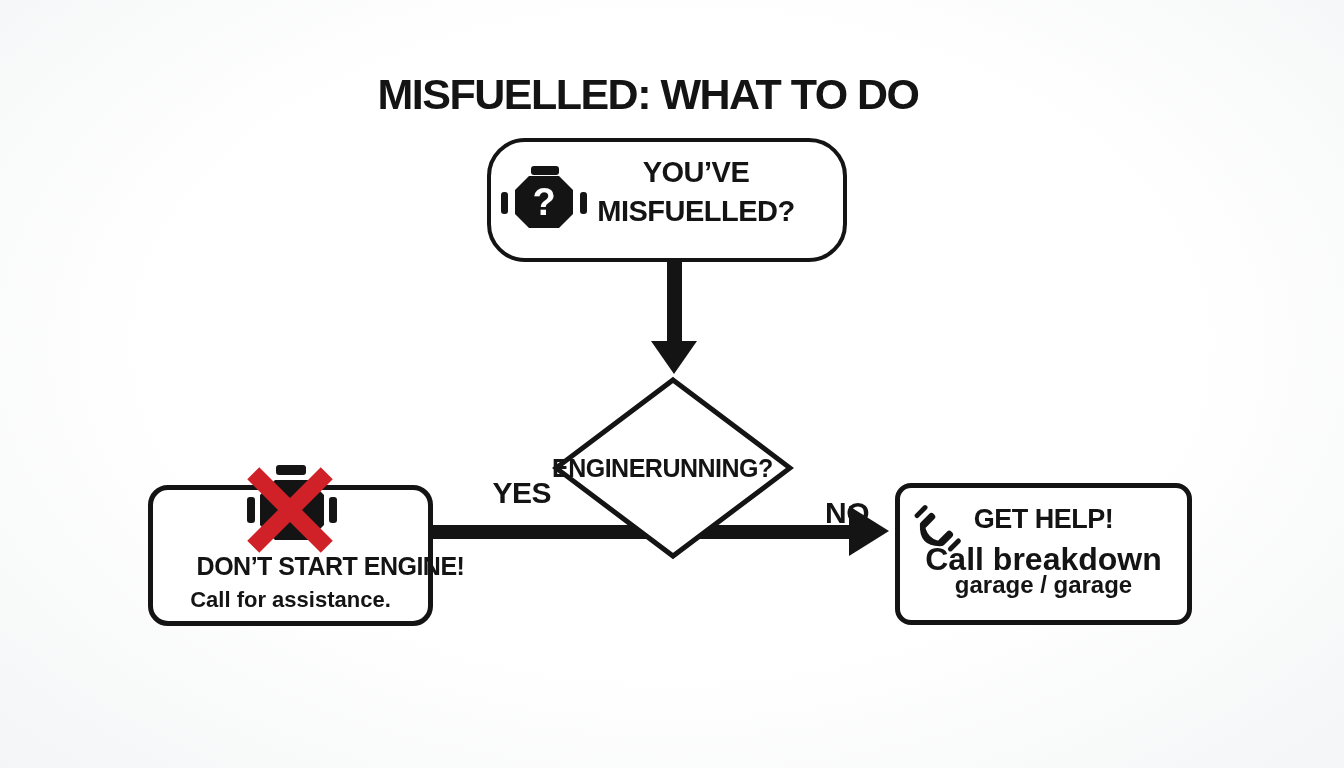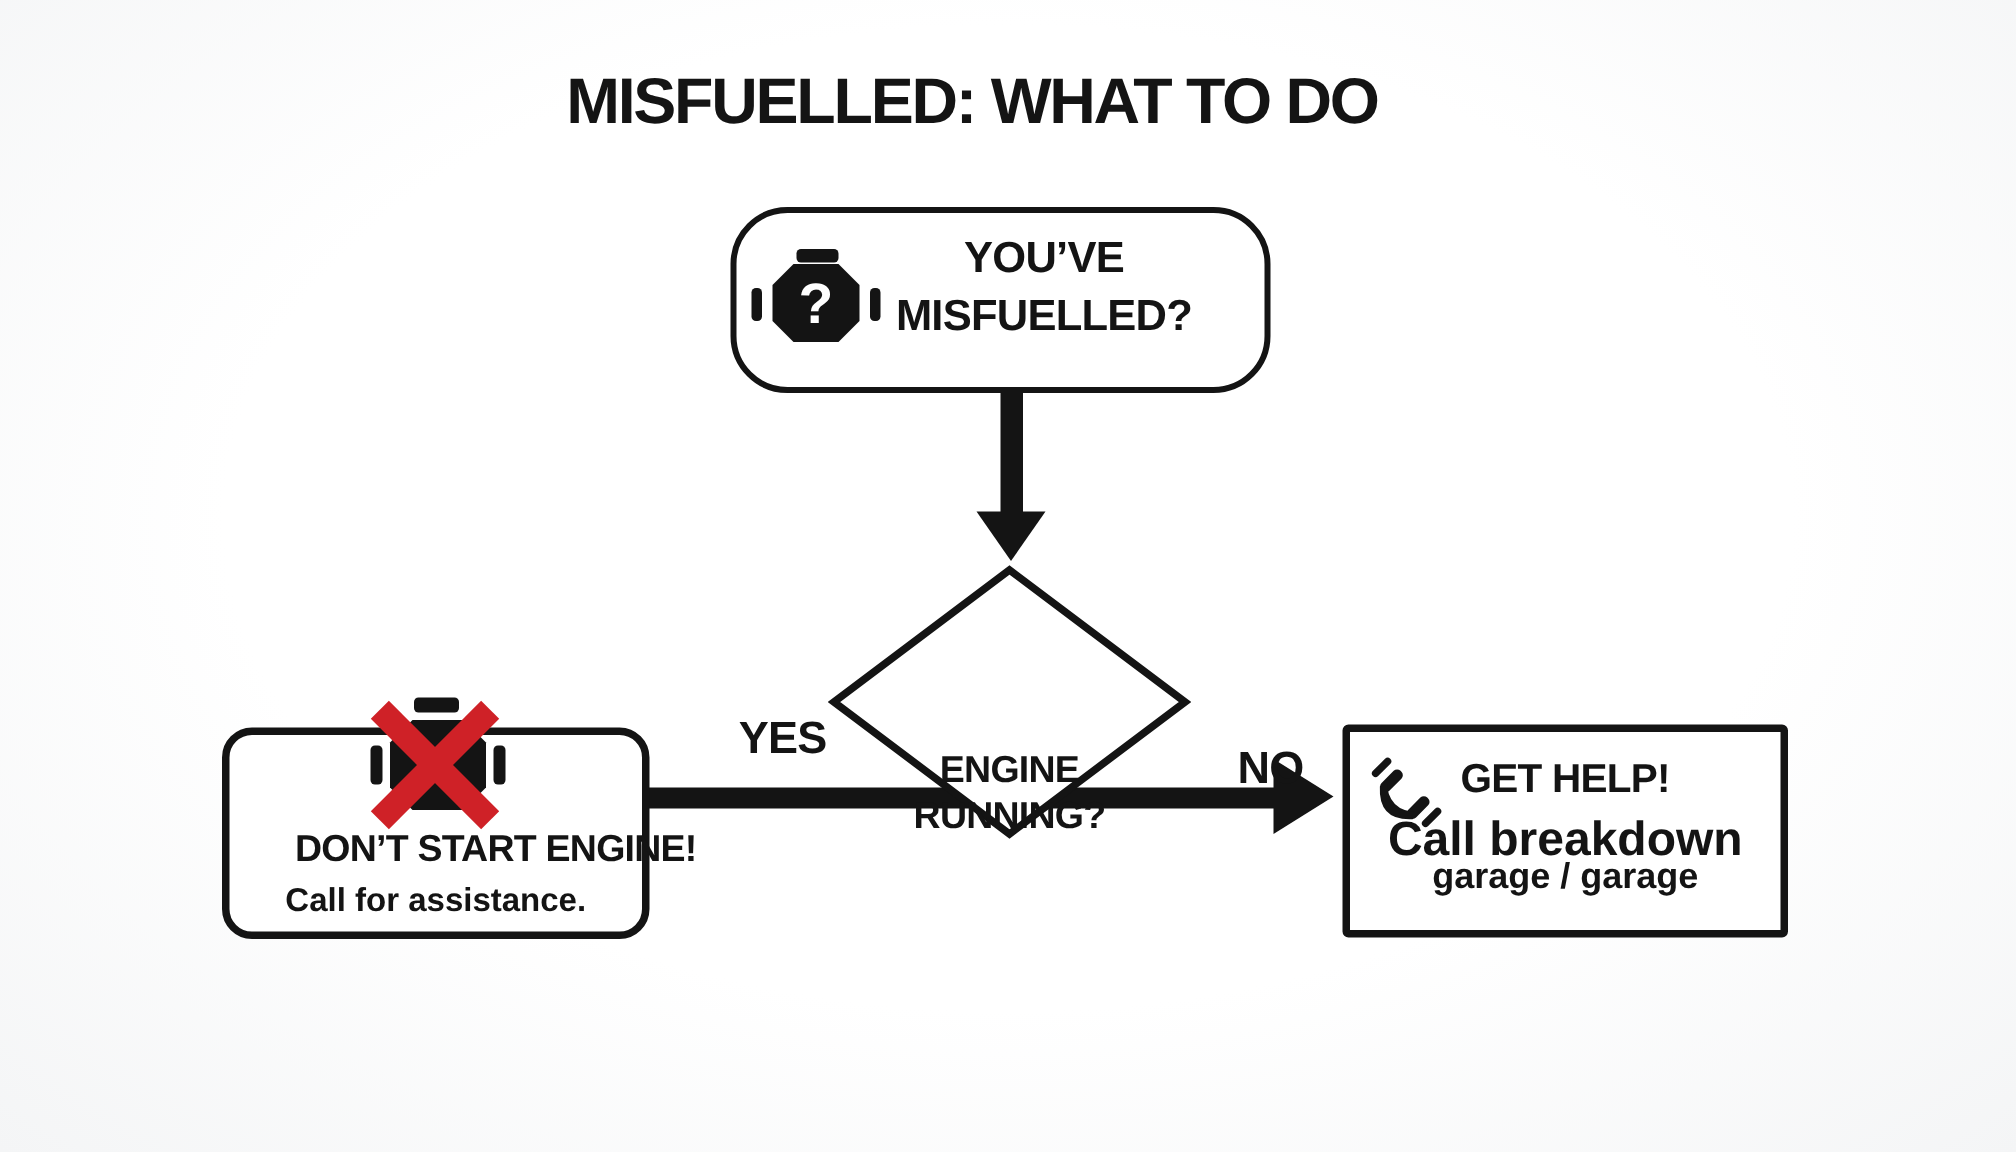--- a/index.html
+++ b/index.html
@@ -9,21 +9,21 @@
     position: relative;
     width: 1344px;
     height: 768px;
     overflow: hidden;
     background: radial-gradient(ellipse at 50% 45%, #ffffff 55%, #f4f5f6 100%);
     color: #141414;
   }
 
   .title {
     position: absolute;
-    left: 0; top: 44px; width: 1296px;
+    left: 0; top: 70px; width: 1296px;
     text-align: center;
     font-size: 43px;
     font-weight: bold;
     letter-spacing: -1.5px;
     color: #141414;
   }
 
   
   .v-shaft {
     position: absolute;
@@ -62,22 +62,22 @@
   .diamond-svg {
     position: absolute;
     left: 552px; top: 376px;
     width: 242px; height: 184px;
     z-index: 2;
   }
   .diamond-text {
     position: absolute;
     left: 552px; top: 376px;
     width: 242px; height: 184px;
-    display: flex; flex-direction: column;
-    align-items: center; justify-content: flex-end;
+    display: flex; flex-direction: row;
+    align-items: center; justify-content: flex-start;
     font-size: 25px; font-weight: bold;
     line-height: 31px; letter-spacing: -0.5px;
     text-align: center;
     z-index: 3;
   }
 
   .branch-label {
     position: absolute;
     width: 90px;
     text-align: right;
@@ -130,21 +130,21 @@
   .heading-line {
     position: absolute; left: 0; width: 100%;
     text-align: center; font-weight: bold;
   }
   .dont-heading { top: 62px; font-size: 25px; letter-spacing: -0.5px; padding-left: 40px; }
   .dont-note    { top: 97px; font-size: 22px; }
 
   .node-get-help {
     left: 895px; top: 483px;
     width: 297px; height: 142px;
-    border-radius: 4px;
+    border-radius: 16px;
   }
   .node-get-help .phone-icon {
     position: absolute; left: 10px; top: 16px;
     width: 52px; height: 52px;
     overflow: visible;
   }
   .help-heading { top: 16px;  font-size: 27px; letter-spacing: -0.5px; }
   .help-note1   { top: 53px;  font-size: 32px; }
   .help-note2   { top: 83px;  font-size: 24px; }
 </style>

